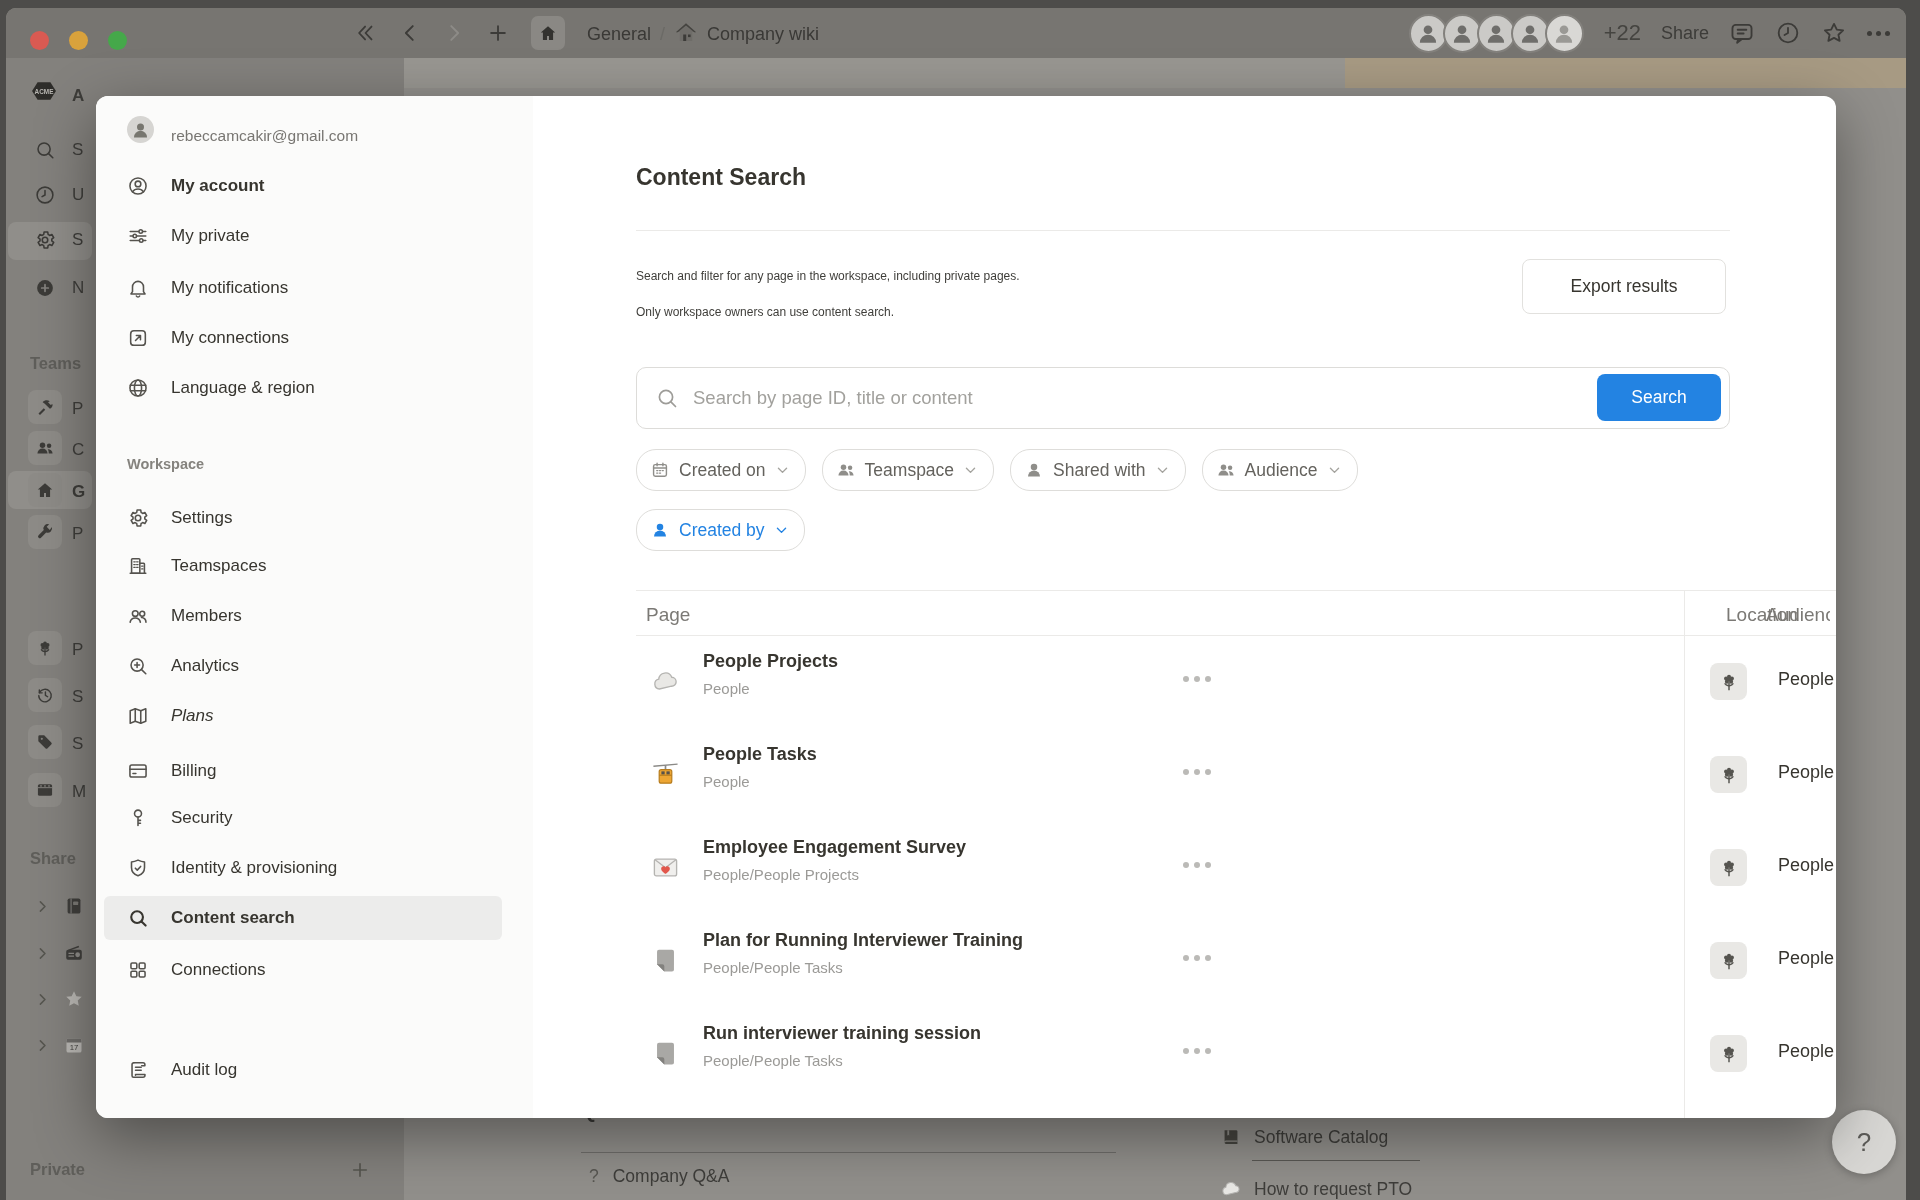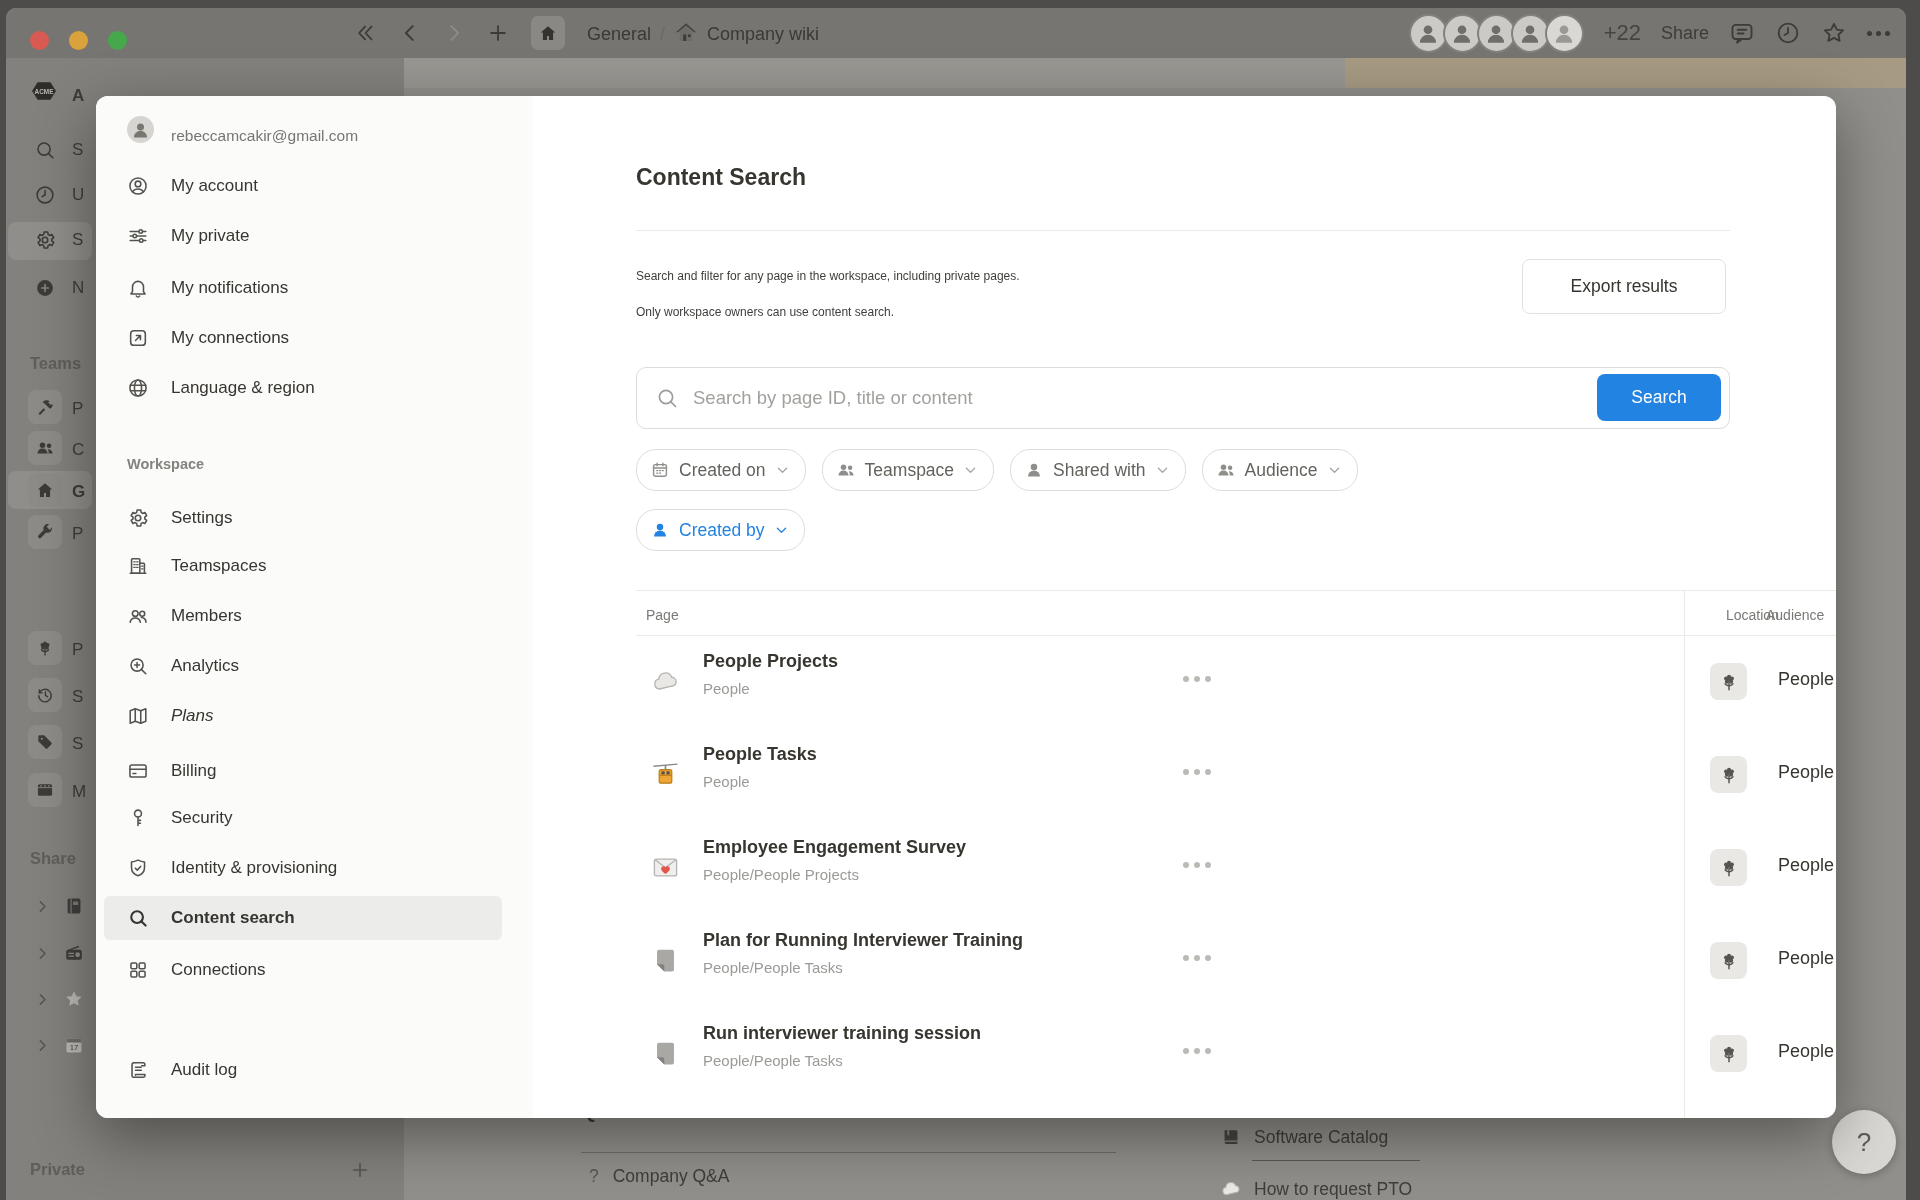--- a/index.html
+++ b/index.html
@@ -72,21 +72,21 @@
   .chips2{top:413px;}
   .chip{height:40px;border:1px solid #dedddA;border-radius:20px;background:#fff;display:inline-flex;align-items:center;gap:9px;padding:0 15px 0 13px;font-size:17.5px;color:#64625d;cursor:pointer;}
   .chip .cic{width:20px;height:20px;display:inline-flex;color:#8f8e8a;}
   .chip .cic svg{width:100%;height:100%;}
   .chip .cv{width:15px;height:15px;display:inline-flex;color:#a5a49f;}
   .chip.active{color:#2383e2;}
   .chip.active .cic,.chip.active .cv{color:#2383e2;}
   .thead-line1{position:absolute;left:103px;top:494px;width:1200px;height:1px;background:#ebeae8;}
   .thead-line2{position:absolute;left:103px;top:539px;width:1200px;height:1px;background:#ebeae8;}
   .vline{position:absolute;left:1151px;top:494px;width:1px;height:528px;background:#ebeae8;}
-  .th{position:absolute;top:500px;height:38px;display:flex;align-items:center;font-size:14px;color:#7b7975;}
+  .th{position:absolute;top:500px;height:38px;display:flex;align-items:center;font-size:19px;color:#7b7975;}
   .th.c1{left:113px;} .th.c2{left:1193px;} .th.c3{left:1233px;width:64px;overflow:hidden;white-space:nowrap;}
   .trow{position:absolute;left:103px;width:1200px;height:93px;}
   .trow .picon{position:absolute;left:15px;top:32px;width:29px;height:29px;}
   .trow .picon svg{width:100%;height:100%;}
   .trow .t1{position:absolute;left:67px;top:16px;font-size:18px;font-weight:600;color:#37352f;white-space:nowrap;}
   .trow .t2{position:absolute;left:67px;top:45px;font-size:15px;color:#9b9a97;white-space:nowrap;}
   .trow .rdots{position:absolute;left:547px;top:41px;display:flex;gap:5px;cursor:pointer;}
   .trow .rdots i{width:6px;height:6px;border-radius:50%;background:#bbbab7;}
   .trow .lic{position:absolute;left:1074px;top:28px;width:37px;height:37px;border-radius:8px;background:#e9e8e5;display:flex;align-items:center;justify-content:center;color:#55544f;}
   .trow .lic svg{width:22px;height:22px;}
@@ -455,21 +455,21 @@
     <div class="modal">
       <div class="m-side">
         <span class="m-avatar">
             <svg viewBox="0 0 24 24" fill="currentColor" stroke="none">
               <circle cx="12" cy="9" r="4"></circle>
               <path d="M4.5 21a7.5 7.5 0 0 1 15 0z"></path>
             </svg>
           </span>
         <span class="m-email">rebeccamcakir@gmail.com</span>
 
-        <div class="m-item" style="top:68px;">
+        <div class="m-item" style="top:68px;font-weight:bold;">
             <span class="ic">
               <svg viewBox="0 0 24 24" fill="none" stroke="currentColor" stroke-width="1.7" stroke-linecap="round" stroke-linejoin="round">
                 <circle cx="12" cy="12" r="8.8"></circle>
                 <circle cx="12" cy="9.8" r="3.1"></circle>
                 <path d="M6 18.3a7.4 7.4 0 0 1 12 0"></path>
               </svg>
             </span>
             <span class="lbl">My account</span>
           </div>
         <div class="m-item" style="top:118px;">

